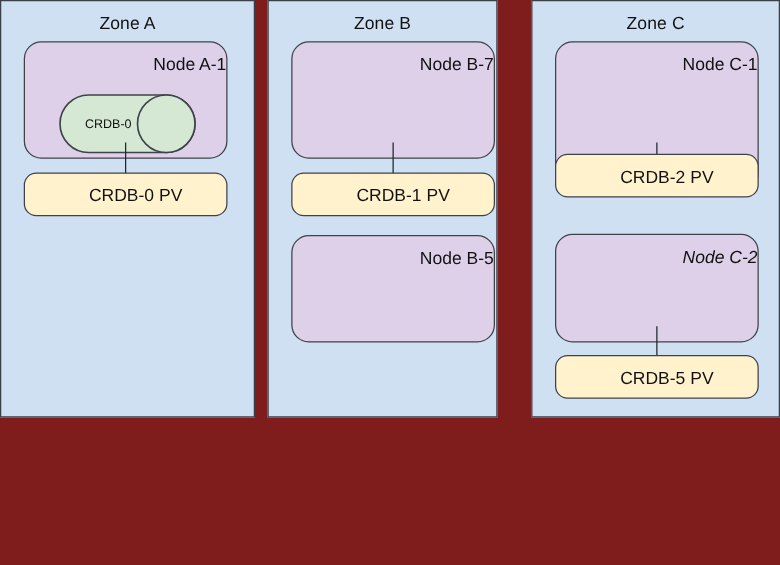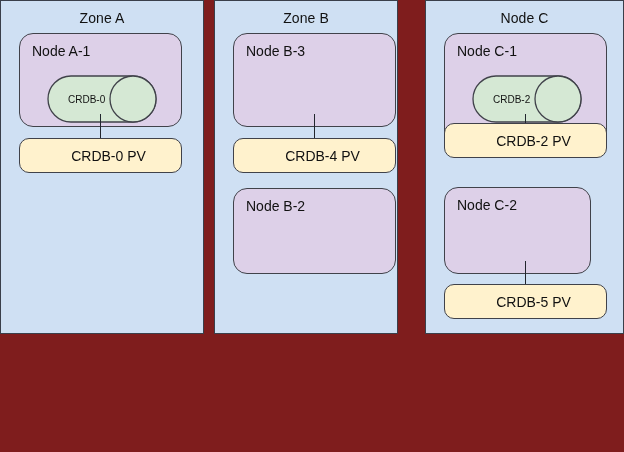--- a/index.html
+++ b/index.html
@@ -45,24 +45,24 @@
   
   .node {
     position: absolute;
     background: #ddd0e8;
     border: 1px solid #40424a;
     border-radius: 14px;
     box-sizing: border-box;
   }
   .node-title {
     position: absolute;
-    left: 12px;
+    left: 2px;
     right: 0;
     top: 9px;
-    text-align: left;
+    text-align: right;
     font-size: 14px;
     color: #111111;
   }
 
   
   .pv {
     position: absolute;
     background: #fff2cd;
     border: 1px solid #40424a;
     border-radius: 10px;
@@ -130,57 +130,50 @@
 
     <div class="pv" style="left:18px; top:137px; width:163px; height:35px;">
       <span class="pv-label">CRDB-0 PV</span>
     </div>
   </div>
 
   <div class="zone" style="left:214px; top:0px; width:184px; height:334px;">
     <div class="zone-title">Zone B</div>
 
     <div class="node" style="left:18px; top:32px; width:163px; height:94px;">
-      <div class="node-title">Node B-3</div>
+      <div class="node-title">Node B-7</div>
 
     </div>
 
     <div class="connector" style="left:99px; top:113px; height:25px;"></div>
 
     <div class="pv" style="left:18px; top:137px; width:163px; height:35px;">
-      <span class="pv-label">CRDB-4 PV</span>
+      <span class="pv-label">CRDB-1 PV</span>
     </div>
 
     <div class="node" style="left:18px; top:187px; width:163px; height:86px;">
-      <div class="node-title">Node B-2</div>
+      <div class="node-title">Node B-5</div>
     </div>
   </div>
 
   <div class="zone" style="left:425px; top:0px; width:199px; height:334px;">
-    <div class="zone-title">Node C</div>
+    <div class="zone-title">Zone C</div>
 
     <div class="node" style="left:18px; top:32px; width:163px; height:120px;">
       <div class="node-title">Node C-1</div>
 
-      <div class="cylinder" style="left:27px; top:41px; width:110px; height:48px;">
-        <svg width="110" height="48" viewBox="0 0 110 48" aria-hidden="true">
-          <path d="M 24 1 L 86 1 A 23 23 0 0 1 86 47 L 24 47 A 23 23 0 0 1 24 1 Z" fill="#d5e8d4" stroke="#40424a" stroke-width="1.3"></path>
-          <circle cx="86" cy="24" r="23" fill="#d5e8d4" stroke="#40424a" stroke-width="1.3"></circle>
-        </svg>
-        <div class="cyl-label">CRDB-2</div>
-      </div>
     </div>
 
     <div class="connector" style="left:99px; top:113px; height:25px;"></div>
 
     <div class="pv" style="left:18px; top:122px; width:163px; height:35px;">
       <span class="pv-label">CRDB-2 PV</span>
     </div>
 
-    <div class="node" style="left:18px; top:186px; width:147px; height:87px;">
+    <div class="node" style="left:18px; top:186px; width:163px; height:87px;font-style:italic;">
       <div class="node-title">Node C-2</div>
 
     </div>
 
     <div class="connector" style="left:99px; top:260px; height:24px;"></div>
 
     <div class="pv" style="left:18px; top:283px; width:163px; height:35px;text-align:right;">
       <span class="pv-label">CRDB-5 PV</span>
     </div>
   </div>

